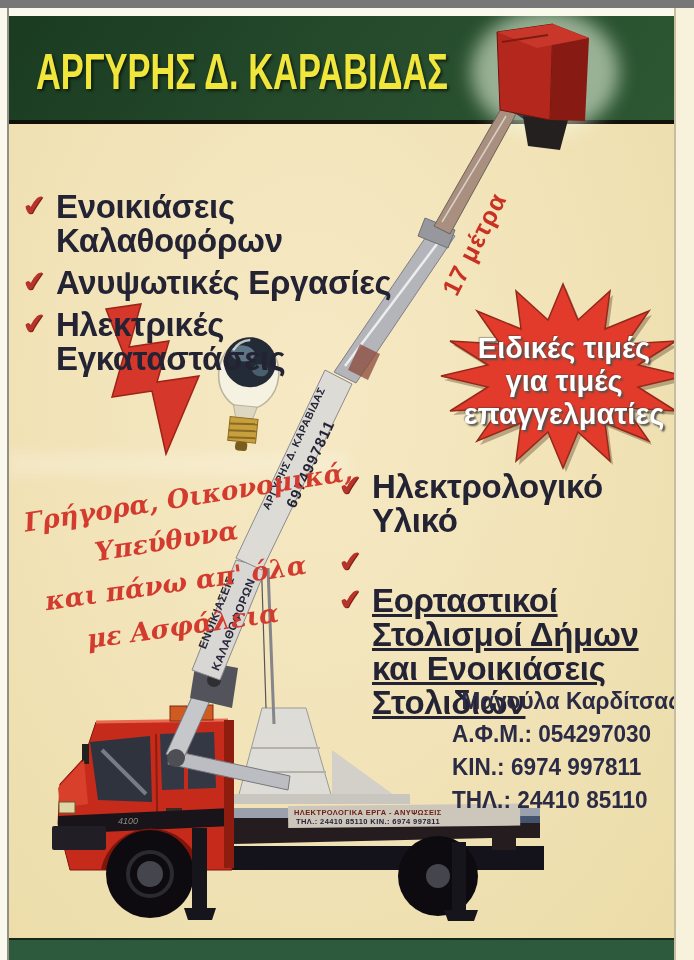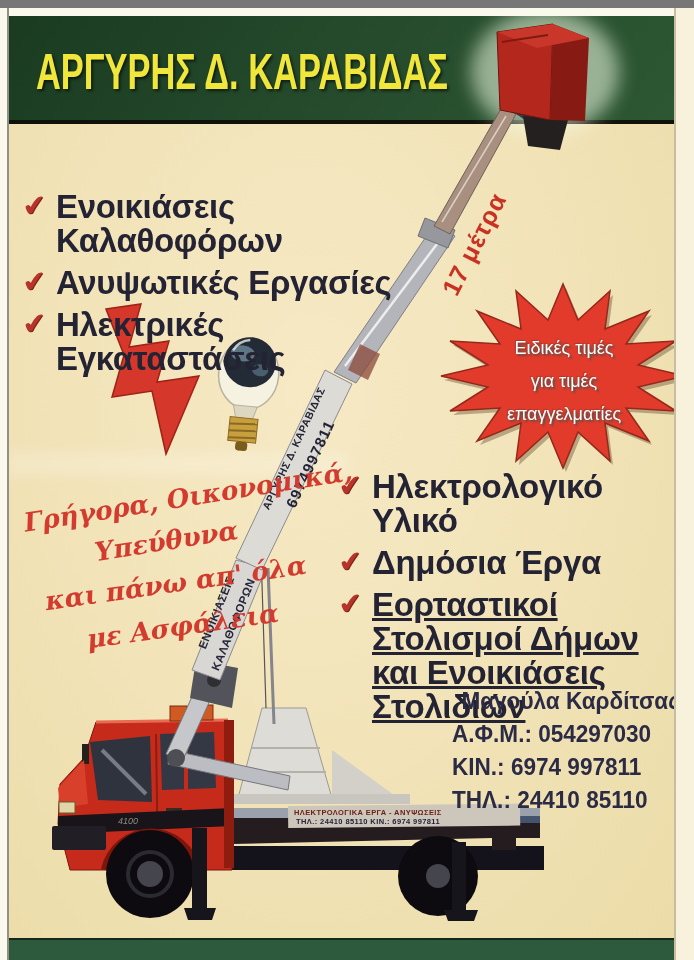--- a/index.html
+++ b/index.html
@@ -29,21 +29,21 @@
   .checklist{display:flex;flex-direction:column;gap:8px;}
   #services-left{left:22px;top:182px;width:420px;}
   #services-right{left:338px;top:462px;width:348px;}
   .check-row{display:flex;align-items:flex-start;}
   .check-mark{font-family:"DejaVu Sans",sans-serif;color:#b6342a;font-weight:bold;font-size:29px;
     line-height:30px;width:34px;flex:0 0 34px;transform:rotate(-6deg);
     text-shadow:1px 1px 0 #7e1f12;}
   .check-label{font-size:33px;font-weight:bold;color:#232334;line-height:34px;letter-spacing:-.3px;}
   
   #starburst-text{left:448px;top:324px;width:232px;text-align:center;color:#fff;
-    font-size:18px;font-weight:normal;line-height:33px;
+    font-size:29px;font-weight:bold;line-height:33px;
     text-shadow:2px 2px 2px #55514a, -1px -1px 1px rgba(60,60,60,.4);}
   
   .slogan{font-family:"DejaVu Serif",serif;font-style:italic;font-weight:600;
     color:#d23b2e;font-size:26px;white-space:nowrap;}
   #slogan-1{left:22px;top:474px;transform:rotate(-9deg);}
   #slogan-2{left:94px;top:518px;transform:rotate(-9deg);}
   #slogan-3{left:44px;top:560px;transform:rotate(-8deg);}
   #slogan-4{left:86px;top:603px;transform:rotate(-8deg);}
   
   #contact-block{left:452px;top:676px;font-weight:bold;color:#2b2b46;font-size:24px;
@@ -209,21 +209,20 @@
     </div>
   </div>
 
   <div class="abs checklist" id="services-right">
     <div class="check-row">
       <span class="check-mark">✔</span>
       <span class="check-label">Ηλεκτρολογικό Υλικό</span>
     </div>
     <div class="check-row">
       <span class="check-mark">✔</span>
-      <span class="check-label">Δημόσια Έργα</span>
     </div>
     <div class="check-row">
       <span class="check-mark">✔</span>
       <span class="check-label" style="width:300px;text-decoration:underline;">Εορταστικοί Στολισμοί Δήμων και Ενοικιάσεις Στολιδιών</span>
     </div>
   </div>
 
   <div class="abs slogan" id="slogan-1">Γρήγορα, Οικονομικά,</div>
   <div class="abs slogan" id="slogan-2">Υπεύθυνα</div>
   <div class="abs slogan" id="slogan-3">και πάνω απ' όλα</div>

